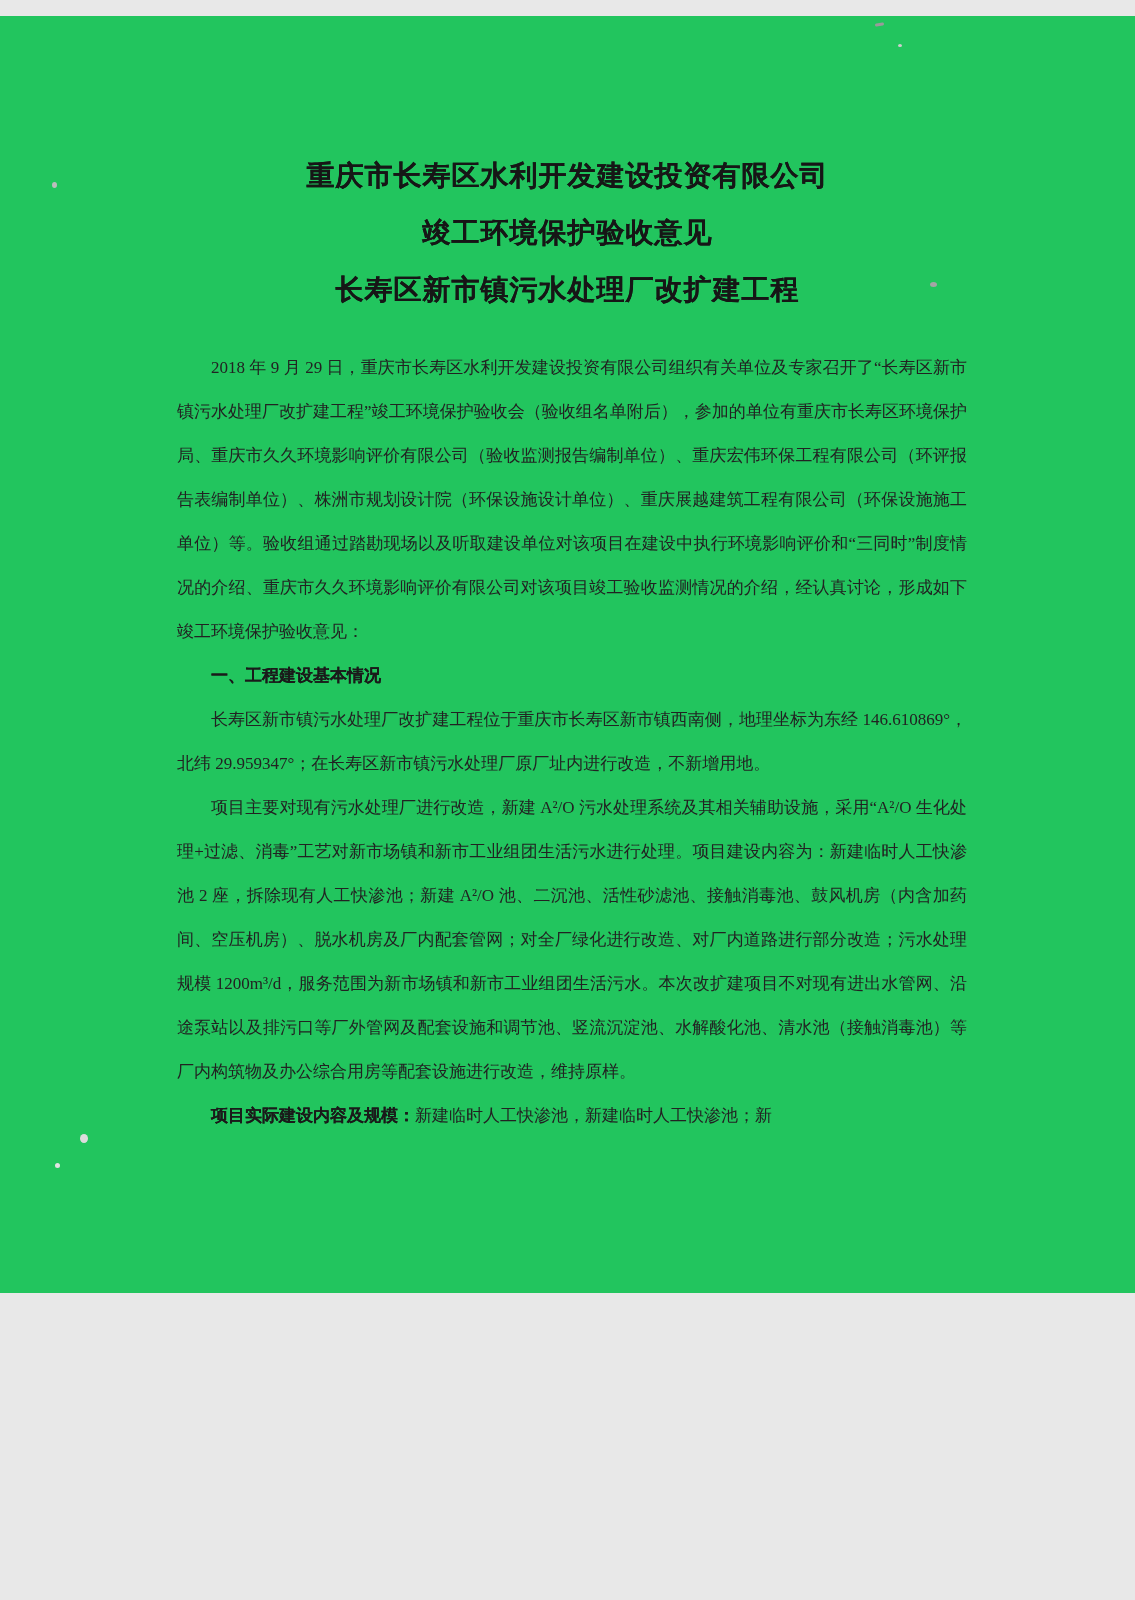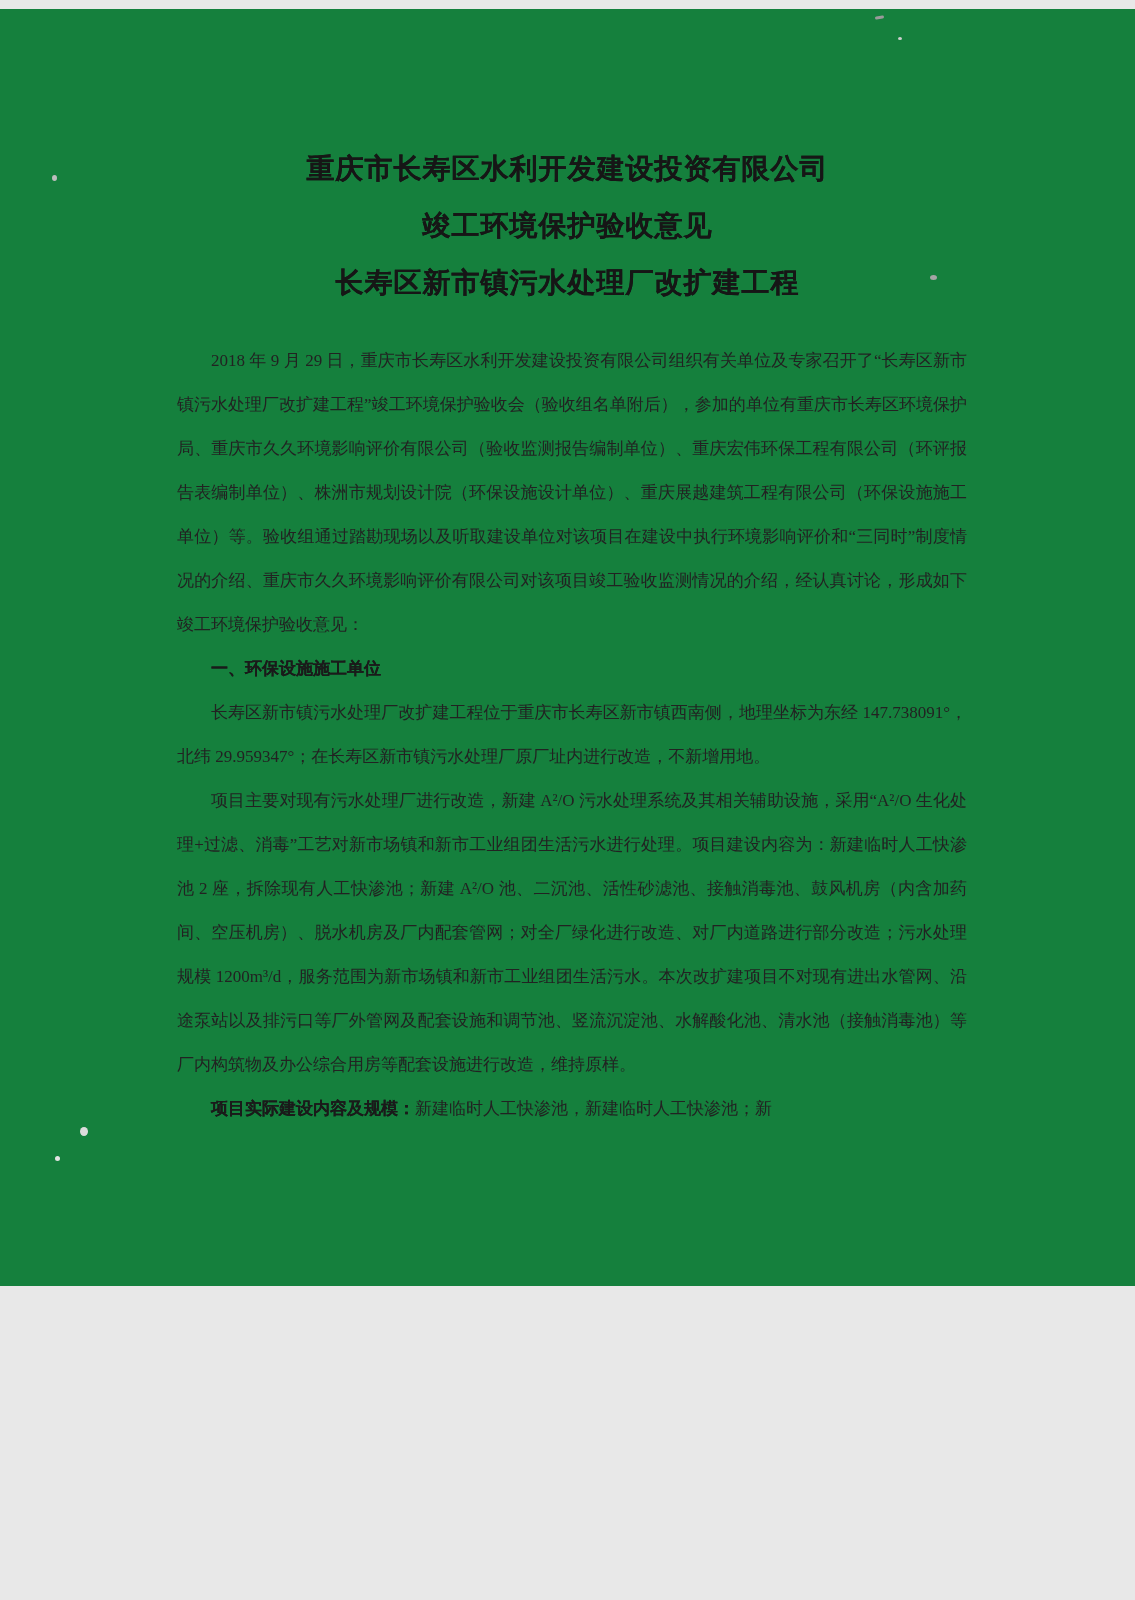--- a/index.html
+++ b/index.html
@@ -4,22 +4,22 @@
 <style>
   html, body {
     margin: 0;
     padding: 0;
     background: #e8e8e8;
   }
   .page {
     position: relative;
     width: 1135px;
     height: 1277px;
-    margin: 9px auto;
-    background: #15803d;
+    margin: 16px auto;
+    background: #22c55e;
     overflow: hidden;
     font-family: "Liberation Serif", "DejaVu Serif", serif;
     color: #1f1f1f;
   }
   
   .title-block {
     position: absolute;
     top: 131px;
     left: 0;
     right: 0;
@@ -107,22 +107,22 @@
 <div class="page">
 
   <header class="title-block">
     <div class="title-line">重庆市长寿区水利开发建设投资有限公司</div>
     <div class="title-line">竣工环境保护验收意见</div>
     <div class="title-line">长寿区新市镇污水处理厂改扩建工程</div>
   </header>
 
   <main class="body-text">
     <p class="para">2018 年 9 月 29 日，重庆市长寿区水利开发建设投资有限公司组织有关单位及专家召开了“长寿区新市镇污水处理厂改扩建工程”竣工环境保护验收会（验收组名单附后），参加的单位有重庆市长寿区环境保护局、重庆市久久环境影响评价有限公司（验收监测报告编制单位）、重庆宏伟环保工程有限公司（环评报告表编制单位）、株洲市规划设计院（环保设施设计单位）、重庆展越建筑工程有限公司（环保设施施工单位）等。验收组通过踏勘现场以及听取建设单位对该项目在建设中执行环境影响评价和“三同时”制度情况的介绍、重庆市久久环境影响评价有限公司对该项目竣工验收监测情况的介绍，经认真讨论，形成如下竣工环境保护验收意见：</p>
-    <p class="para bold-head">一、环保设施施工单位</p>
-    <p class="para">长寿区新市镇污水处理厂改扩建工程位于重庆市长寿区新市镇西南侧，地理坐标为东经 147.738091°，北纬 29.959347°；在长寿区新市镇污水处理厂原厂址内进行改造，不新增用地。</p>
+    <p class="para bold-head">一、工程建设基本情况</p>
+    <p class="para">长寿区新市镇污水处理厂改扩建工程位于重庆市长寿区新市镇西南侧，地理坐标为东经 146.610869°，北纬 29.959347°；在长寿区新市镇污水处理厂原厂址内进行改造，不新增用地。</p>
     <p class="para">项目主要对现有污水处理厂进行改造，新建 A²/O 污水处理系统及其相关辅助设施，采用“A²/O 生化处理+过滤、消毒”工艺对新市场镇和新市工业组团生活污水进行处理。项目建设内容为：新建临时人工快渗池 2 座，拆除现有人工快渗池；新建 A²/O 池、二沉池、活性砂滤池、接触消毒池、鼓风机房（内含加药间、空压机房）、脱水机房及厂内配套管网；对全厂绿化进行改造、对厂内道路进行部分改造；污水处理规模 1200m³/d，服务范围为新市场镇和新市工业组团生活污水。本次改扩建项目不对现有进出水管网、沿途泵站以及排污口等厂外管网及配套设施和调节池、竖流沉淀池、水解酸化池、清水池（接触消毒池）等厂内构筑物及办公综合用房等配套设施进行改造，维持原样。</p>
     <p class="para"><span class="bold-head">项目实际建设内容及规模：</span><span>新建临时人工快渗池，新建临时人工快渗池；新</span></p>
   </main>
 
   <footer>
     <div class="page-number">1</div>
   </footer>
 
   <div class="artifact scan-bottom-line"></div>
   <div class="artifact scan-bottom-line-left"></div>

